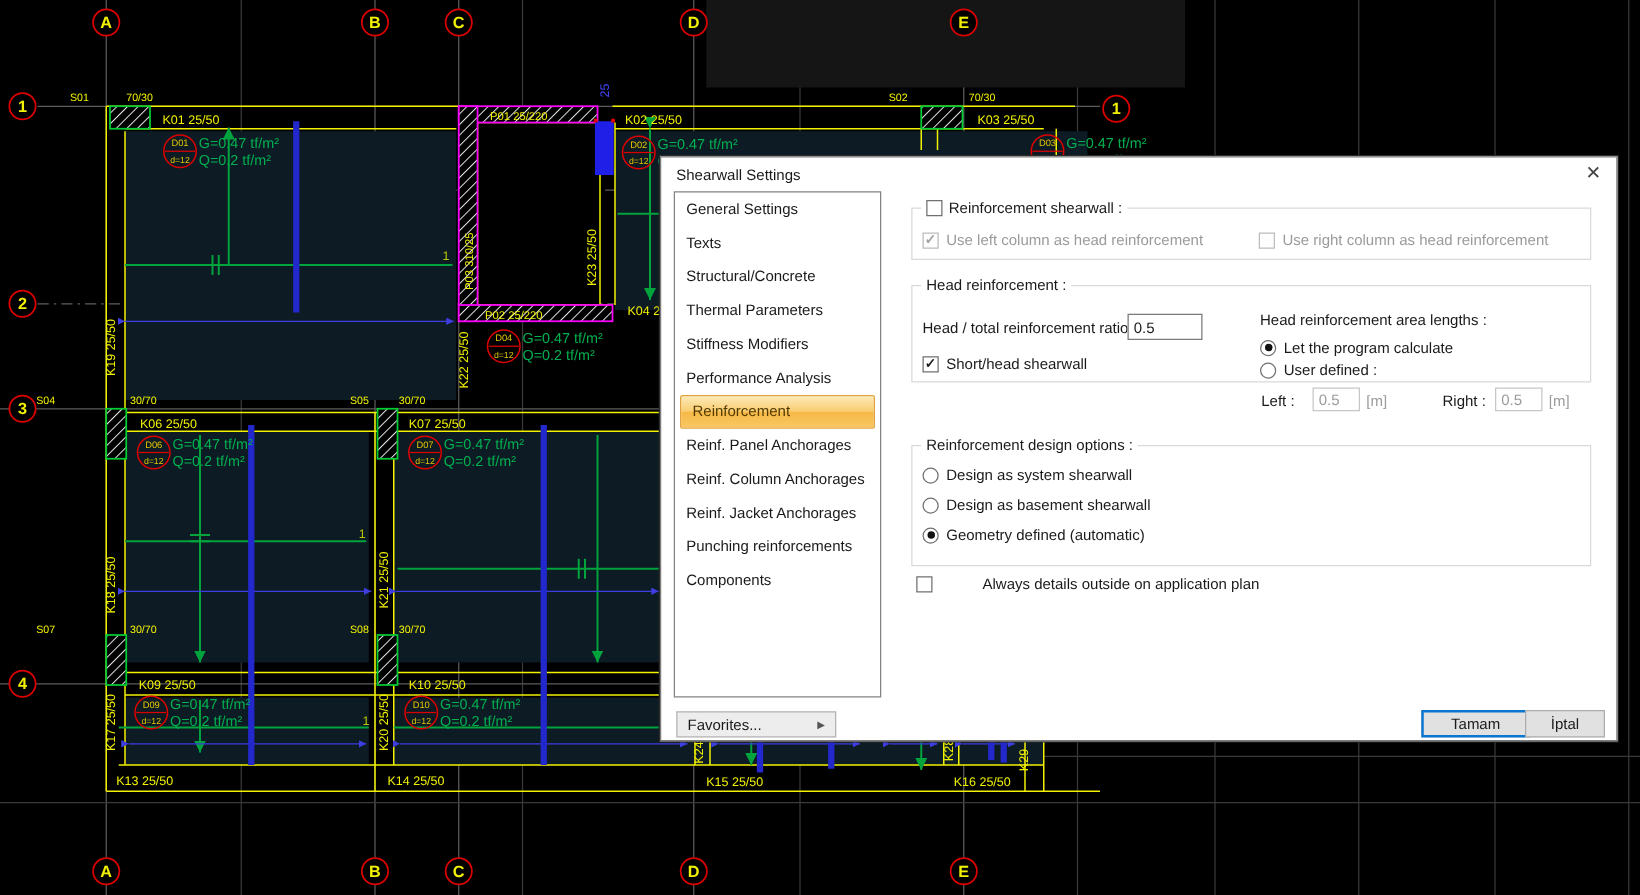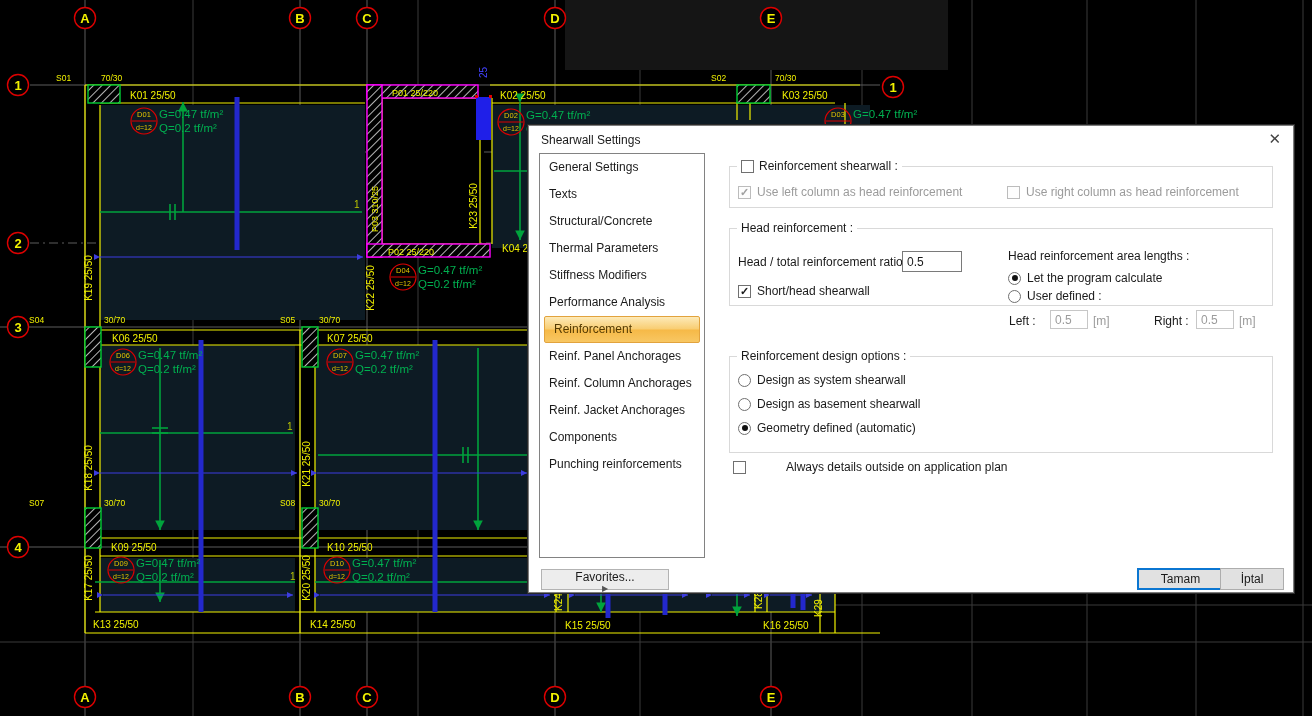--- a/index.html
+++ b/index.html
@@ -50,21 +50,21 @@
       background:#fff;box-sizing:border-box;position:relative;vertical-align:-2px;}
   .rad.on::after{content:"";position:absolute;left:2.5px;top:2.5px;width:6px;height:6px;border-radius:50%;background:#111;}
   .lbl-dis{color:#9b9b9b;}
   .row{display:flex;gap:6px;align-items:center;white-space:nowrap;}
   .tbox{border:1px solid #7a7a7a;height:21px;box-sizing:border-box;font-size:12px;
         font-family:"Liberation Sans",sans-serif;padding:0 4px;background:#fff;color:#1a1a1a;}
   .tbox.dis{border-color:#c7c7c7;color:#9b9b9b;}
   .btn{background:#e1e1e1;border:1px solid #adadad;box-sizing:border-box;text-align:center;
        font-size:12px;font-family:"Liberation Sans",sans-serif;display:flex;align-items:center;justify-content:center;cursor:pointer;color:#1a1a1a;}
   .btn.focus{border:2px solid #0b76d1;}
-  #fav{justify-content:space-between;padding:0 8px;background:#ededed;border-color:#b3b3b3;flex-direction:column;}
+  #fav{justify-content:space-between;padding:0 8px;background:#ededed;border-color:#b3b3b3;}
   #fav .arr{font-size:8px;color:#555;}
 </style>
 </head>
 <body>
 
 <div id="stage">
 
 <svg id="cad" width="1312" height="716">
   <defs>
     <pattern id="hatch" width="6" height="6" patternUnits="userSpaceOnUse" patternTransform="rotate(45)">
@@ -340,22 +340,22 @@
         <div class="nav-item">General Settings</div>
         <div class="nav-item">Texts</div>
         <div class="nav-item">Structural/Concrete</div>
         <div class="nav-item">Thermal Parameters</div>
         <div class="nav-item">Stiffness Modifiers</div>
         <div class="nav-item">Performance Analysis</div>
         <div class="nav-item selected">Reinforcement</div>
         <div class="nav-item">Reinf. Panel Anchorages</div>
         <div class="nav-item">Reinf. Column Anchorages</div>
         <div class="nav-item">Reinf. Jacket Anchorages</div>
+        <div class="nav-item">Punching reinforcements</div>
         <div class="nav-item">Components</div>
-        <div class="nav-item">Punching reinforcements</div>
       </div>
 
   <div class="abs grp" style="left:200px;top:40px;width:544px;height:42px;">
     <div class="grp-legend">
       <span class="cb"></span>
       <span>Reinforcement shearwall :</span>
     </div>
     <div class="abs row" style="left:8px;top:18px;">
       <span class="cb dis">✓</span>
       <span class="lbl-dis">Use left column as head reinforcement</span>

